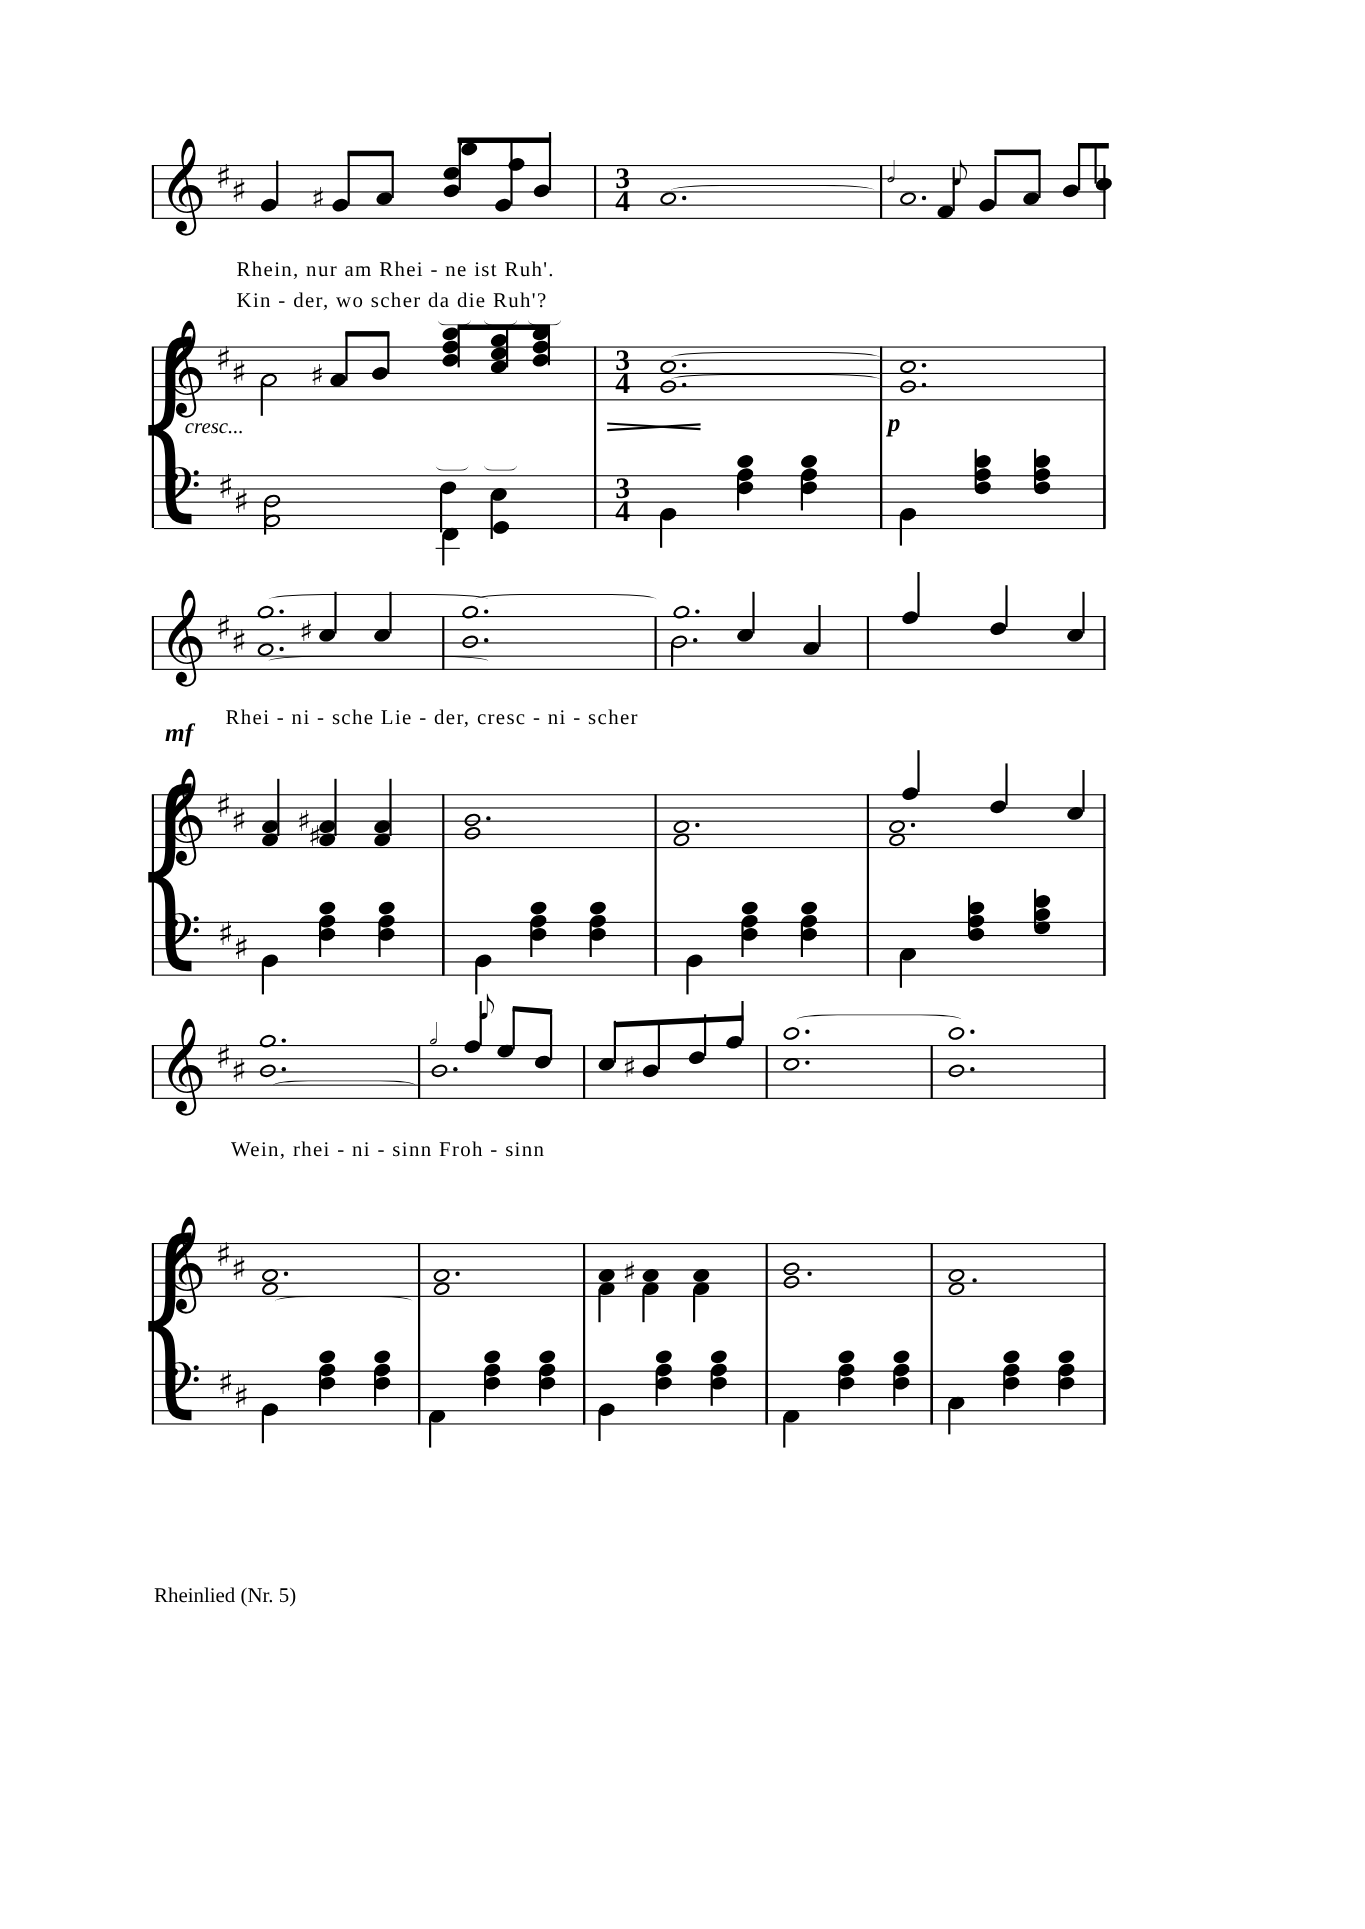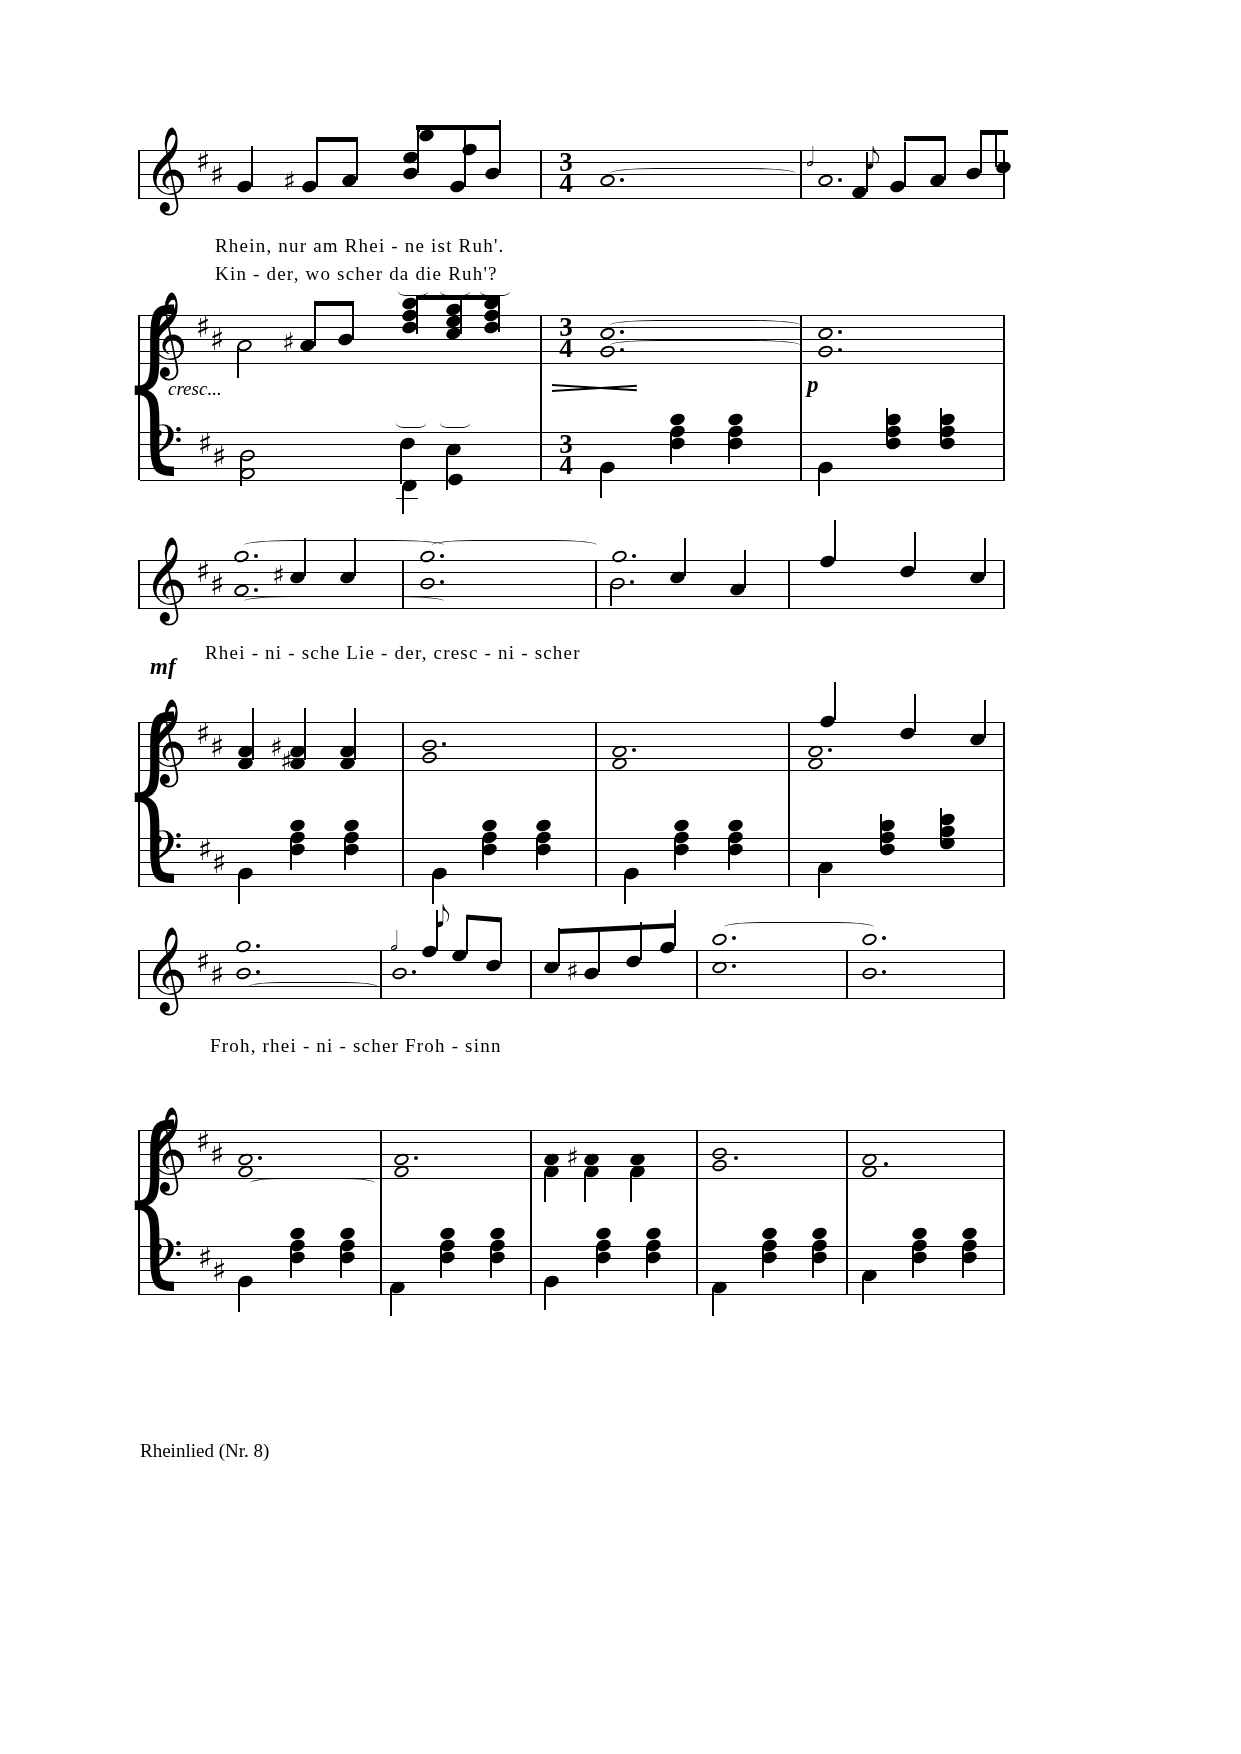--- a/index.html
+++ b/index.html
@@ -651,21 +651,21 @@
 
     <div class="barline" style="left:706px; top:0px; height:49px;"></div>
 
     <div class="nh open" style="left:722px; top:-16px;"></div>
     <div class="dot" style="left:742px; top:-14px;"></div>
     <div class="nh open" style="left:722px; top:18px;"></div>
     <div class="dot" style="left:742px; top:20px;"></div>
 
     <div class="sysbar" style="left:863px; top:0px; height:49px;"></div>
 
-    <div class="lyric" style="left:70px; top:85px; letter-spacing:1.2px;">Froh,        rhei - ni - scher  Froh  -  sinn</div>
+    <div class="lyric" style="left:70px; top:85px; letter-spacing:1.2px;">Wein,        rhei - ni - sinn  Froh  -  sinn</div>
 
     <div class="staff" style="top:180px;">
       <div class="line"></div>
       <div class="line"></div>
       <div class="line"></div>
       <div class="line"></div>
       <div class="line"></div>
     </div>
     <div class="brace" style="left:-18px; top:155px; font-size:185px;">{</div>
     <div class="sysbar" style="left:-2px; top:180px; height:165px;"></div>
@@ -781,15 +781,15 @@
     <div class="nh" style="left:772px; top:278px;"></div>
     <div class="stem" style="left:772px; top:296px; height:32px;"></div>
     <div class="nh" style="left:822px; top:302px;"></div>
     <div class="nh" style="left:822px; top:290px;"></div>
     <div class="nh" style="left:822px; top:278px;"></div>
     <div class="stem" style="left:822px; top:296px; height:32px;"></div>
 
     <div class="sysbar" style="left:863px; top:296px; height:48px;"></div>
   </div>
 
-  <div class="footer-left">Rheinlied (Nr. 8)</div>
+  <div class="footer-left">Rheinlied (Nr. 5)</div>
 
 </div>
 
 </body></html>

